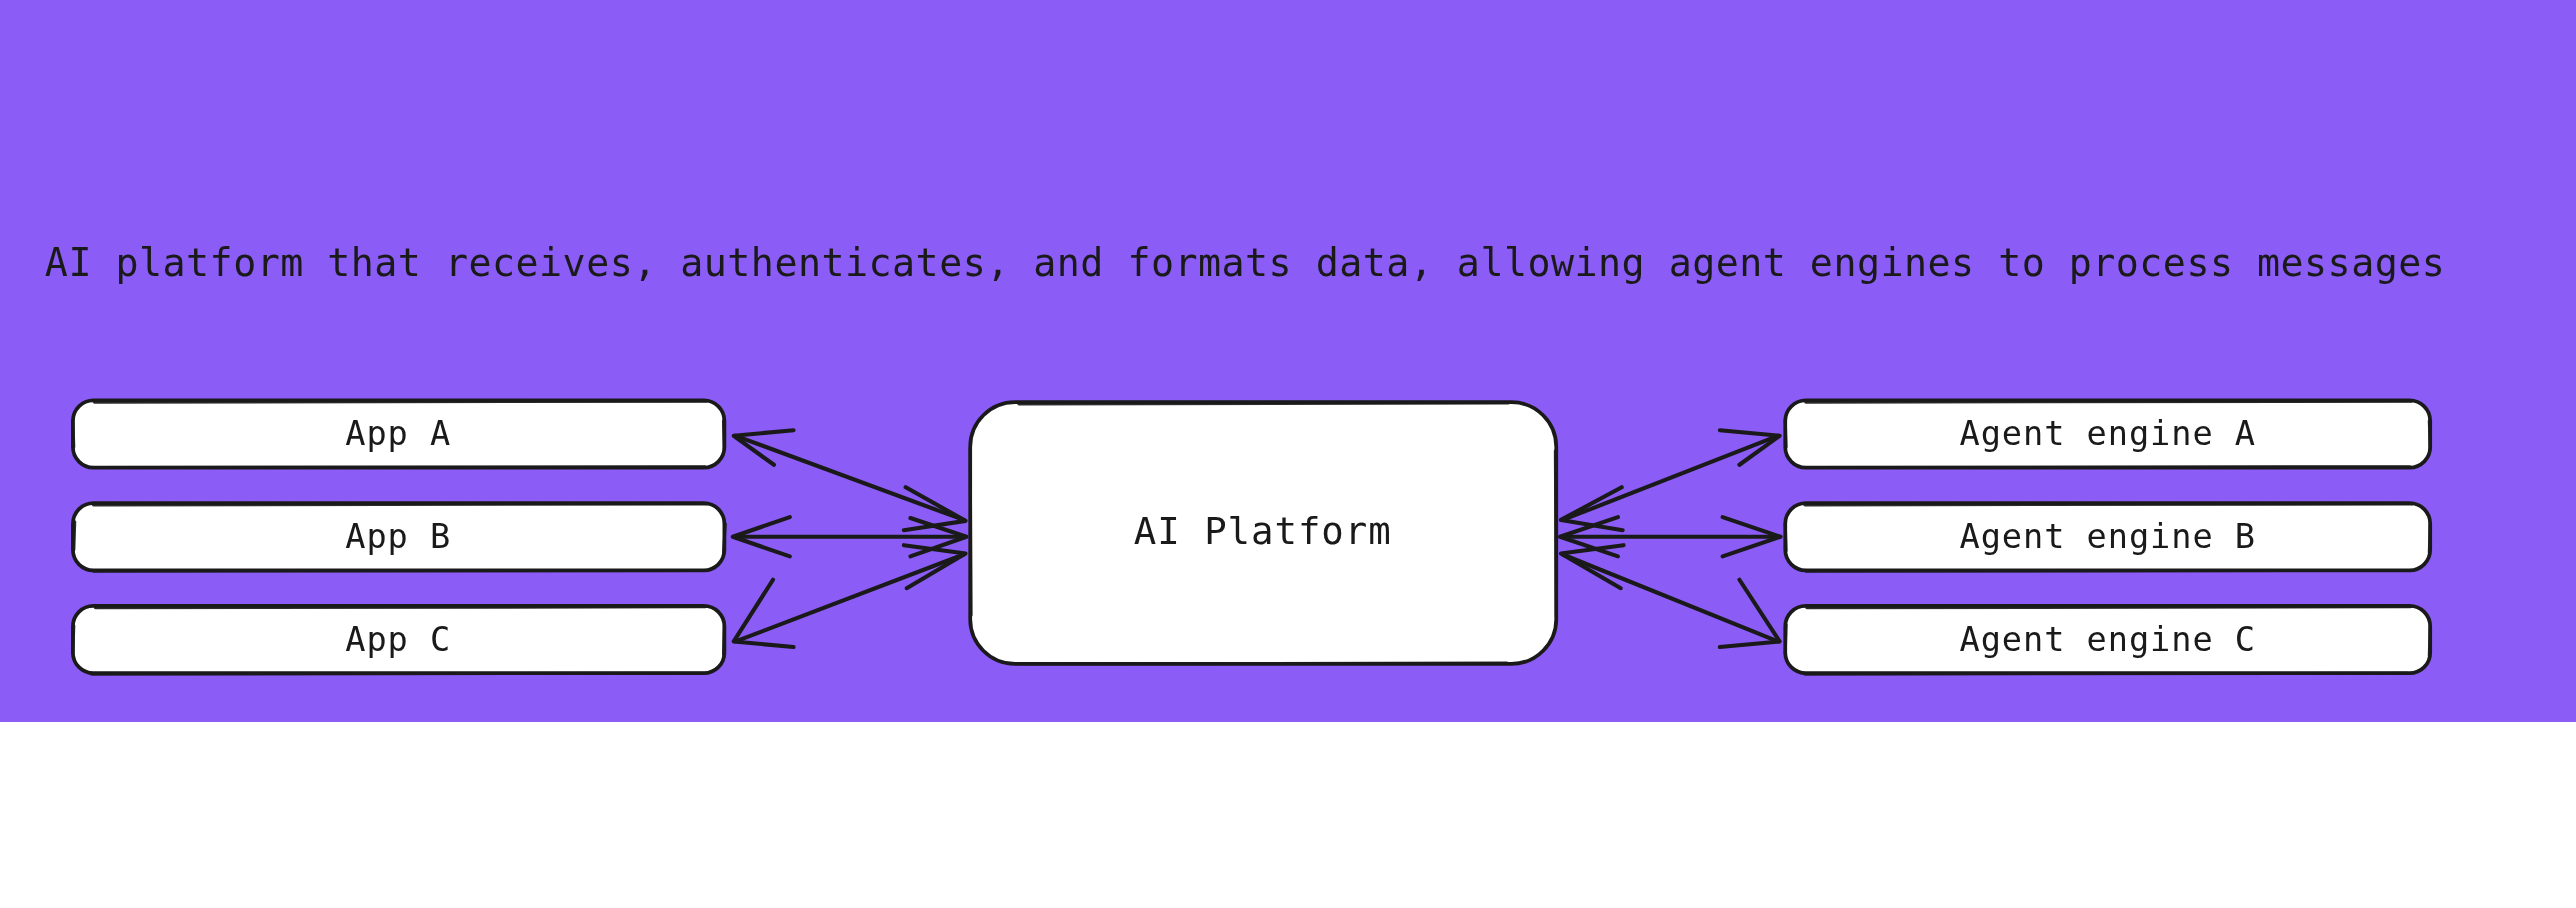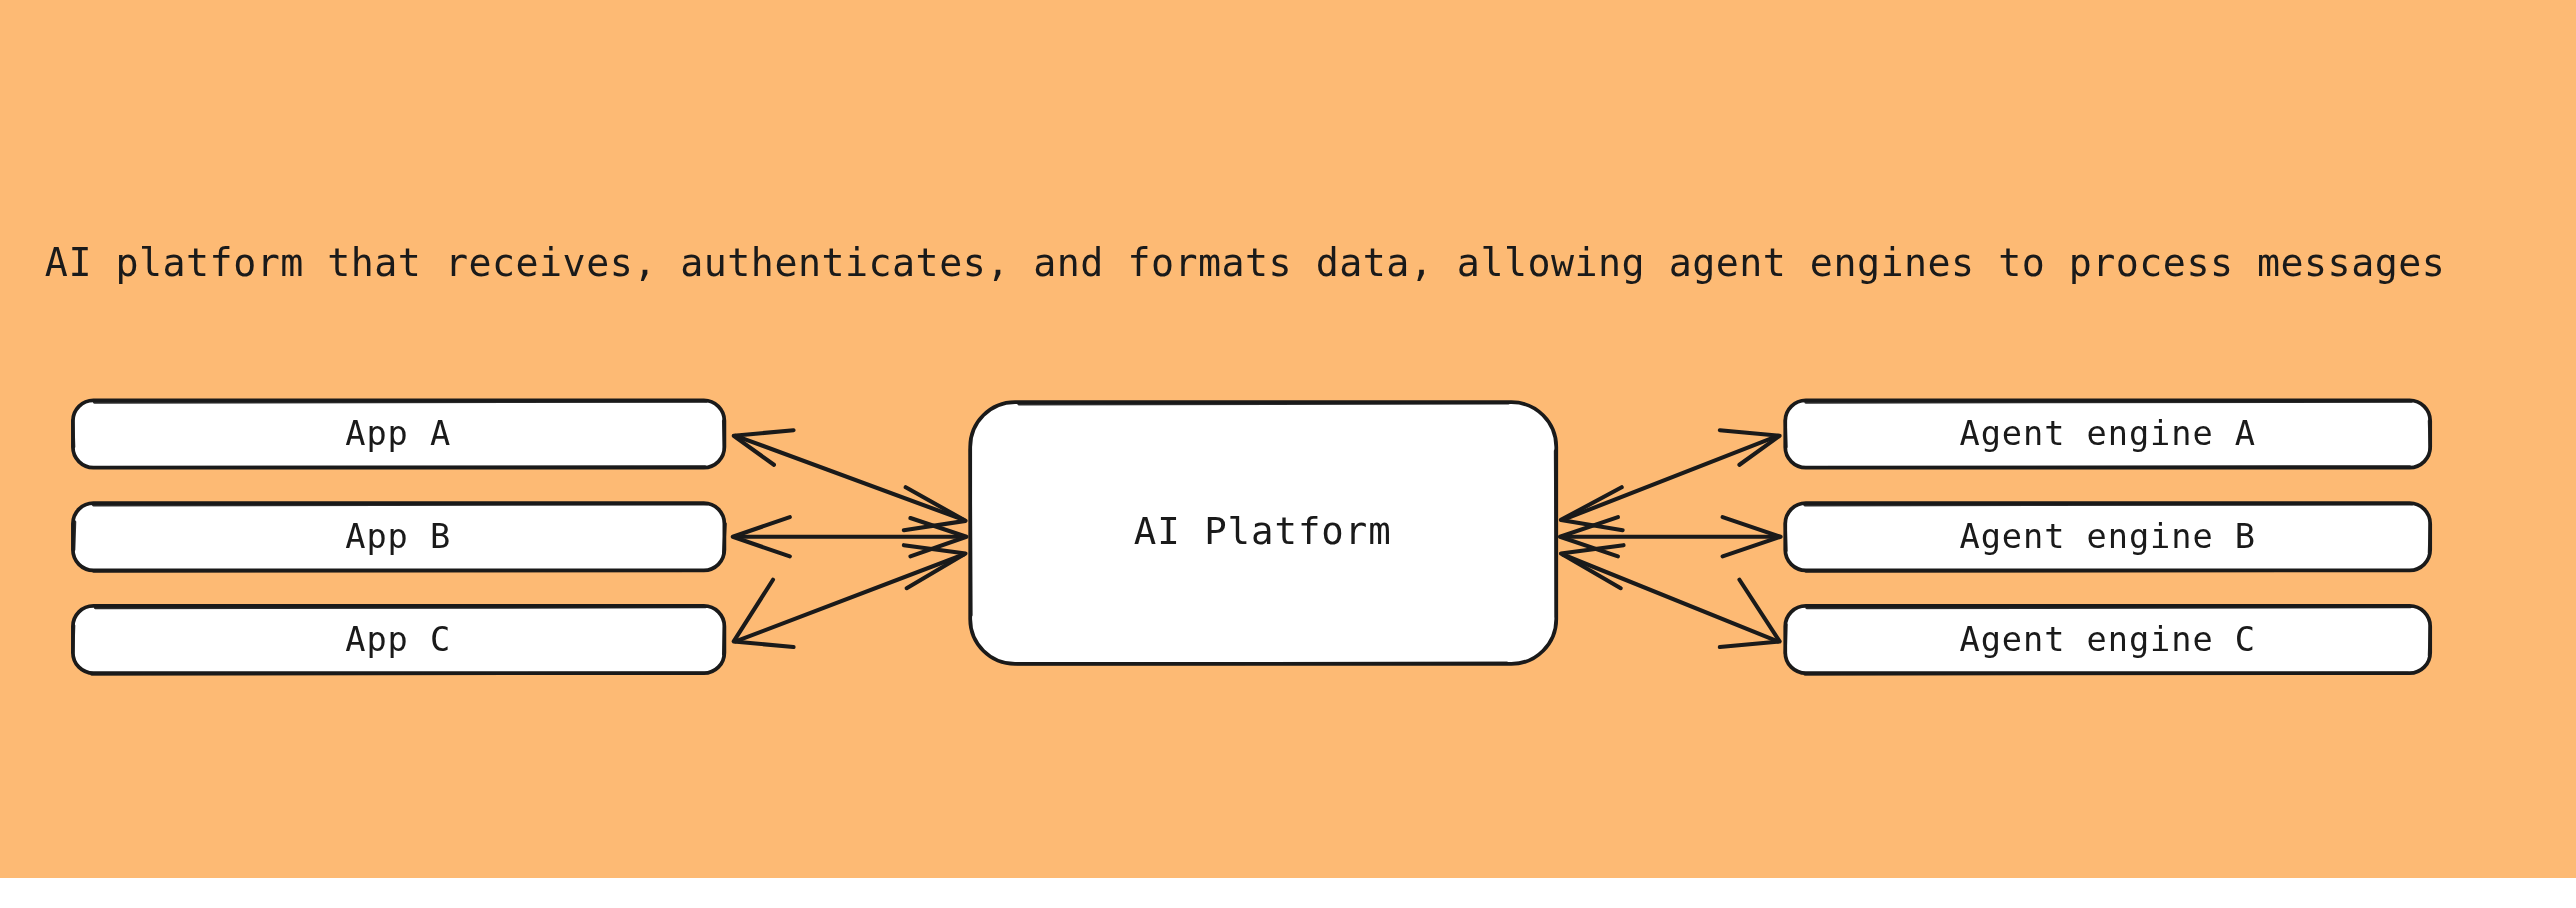--- a/index.html
+++ b/index.html
@@ -11,22 +11,22 @@
   body {
     width: 2576px;
     height: 909px;
     overflow: hidden;
     font-family: "DejaVu Sans Mono", monospace;
     color: #1a1a1a;
   }
   #canvas {
     position: relative;
     width: 2576px;
-    height: 878px;
-    background: #fdba74;
+    height: 722px;
+    background: #8b5cf6;
   }
   #diagram-svg {
     position: absolute;
     left: 0;
     top: 0;
     width: 2576px;
     height: 909px;
     display: block;
   }
   .node-box {

